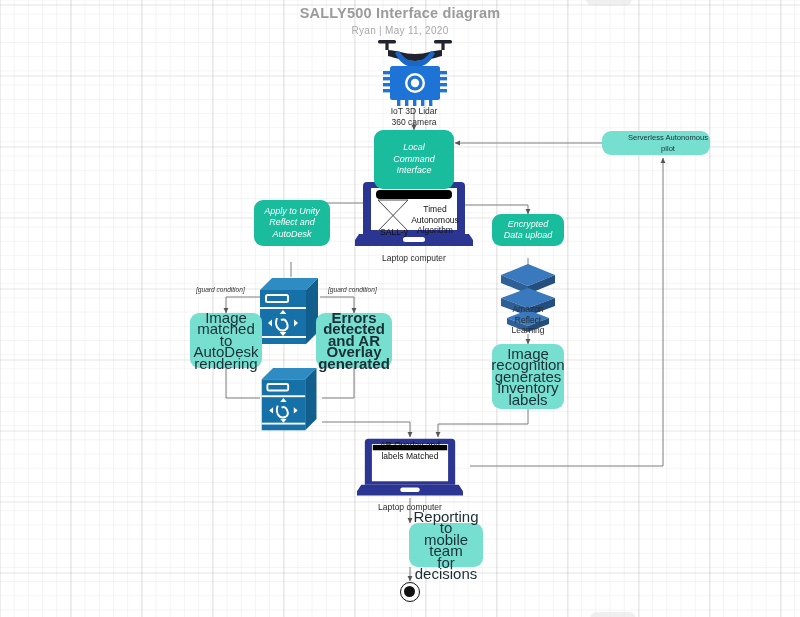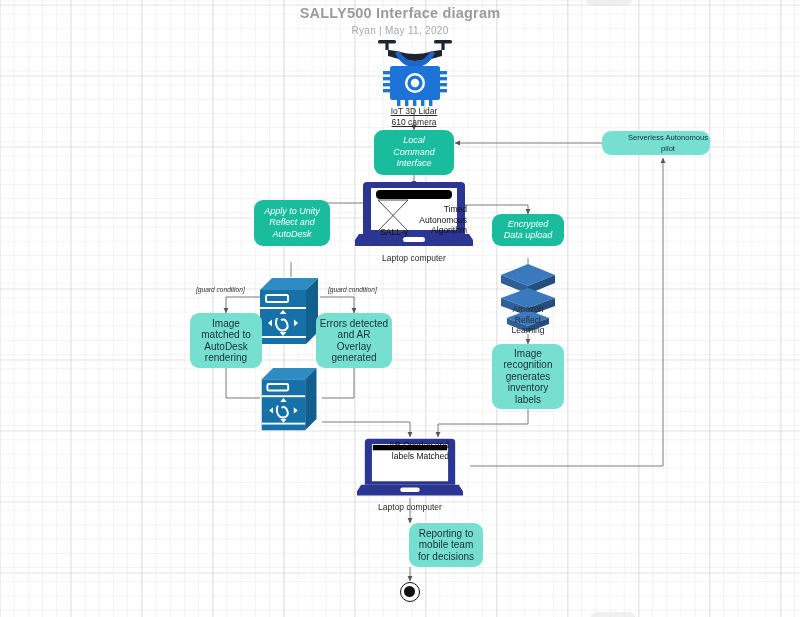--- a/index.html
+++ b/index.html
@@ -38,31 +38,31 @@
   .ghost{position:absolute;background:#e3e4e6;border-radius:7px;opacity:.55;}
 
   
   .node{position:absolute;box-sizing:border-box;display:flex;align-items:center;justify-content:center;text-align:center;}
   .tealbox{
     background:#19bc9c;border-radius:9px;color:#ffffff;
     font-style:italic;font-size:9px;line-height:11.5px;
   }
   .lightbox{
     background:#76dfd0;border-radius:9px;color:#1a2e35;
-    font-size:10px;line-height:11.5px;
+    font-size:15px;line-height:11.5px;
   }
   .lightbox.plain{font-size:8.5px;padding-left:24px;}
   .caption{
     position:absolute;text-align:center;font-size:8.5px;color:#2b2b2b;line-height:10.5px;
   }
   .guard{
     position:absolute;font-size:6.6px;font-style:italic;color:#333;white-space:nowrap;
   }
   .labelwhite{
-    position:absolute;font-size:8.5px;color:#111;line-height:10.5px;text-align:right;
+    position:absolute;font-size:8.5px;color:#111;line-height:10.5px;text-align:center;
   }
 
   .icon{position:absolute;}
   .endnode{position:absolute;width:20px;height:20px;border-radius:50%;border:1.6px solid #111;
     background:#fff;box-sizing:border-box;}
   .endnode::after{content:"";position:absolute;left:3px;top:3px;width:11px;height:11px;
     border-radius:50%;background:#111;}
 </style>
 </head>
 <body>
@@ -143,36 +143,36 @@
     <rect x="23" y="66" width="3.4" height="6"></rect>
       <rect x="31" y="66" width="3.4" height="6"></rect>
     <rect x="39" y="66" width="3.4" height="6"></rect>
       <rect x="47" y="66" width="3.4" height="6"></rect>
     <rect x="55" y="66" width="3.4" height="6"></rect>
   </g>
   <circle cx="41" cy="49" r="10" fill="#ffffff"></circle>
   <circle cx="41" cy="49" r="7.6" fill="#1d73d6"></circle>
   <circle cx="41" cy="49" r="4.2" fill="#ffffff"></circle>
 </svg>
-<div class="caption" style="left:364px;top:106px;width:100px;text-decoration:underline;">
+<div class="caption" style="left:364px;top:106px;width:100px;">
   <div>IoT 3D Lidar</div>
-  <div>610 camera</div>
+  <div>360 camera</div>
 </div>
 
 <svg class="icon" style="left:355px;top:180px;" width="118" height="70" viewBox="0 0 118 70">
   <path d="M12 2 h94 a4 4 0 0 1 4 4 v48 h-102 v-48 a4 4 0 0 1 4 -4 z" fill="#2b3592"></path>
   <rect x="16" y="8" width="86" height="42" fill="#ffffff"></rect>
   <rect x="21" y="10" width="76" height="9" rx="4" fill="#000000"></rect>
   <path d="M4 54 h110 l8 12 h-126 z" fill="#2b3592"></path>
   <rect x="48" y="57" width="22" height="5" rx="2.5" fill="#ffffff"></rect>
 </svg>
 <svg class="icon" style="left:376px;top:198px;" width="34" height="36" viewBox="0 0 34 36">
   <path d="M2 2 L32 2 L2 33 L32 33 Z" fill="none" stroke="#4a4a4a" stroke-width="1"></path>
 </svg>
-<div class="labelwhite" style="left:352px;top:227px;width:56px;">SALL-y</div>
+<div class="labelwhite" style="left:366px;top:227px;width:56px;">SALL-y</div>
 <div class="labelwhite" style="left:403px;top:204px;width:64px;">
   <div style="white-space:pre-line;">Timed
 Autonomous
 Algorithm</div>
 </div>
 <div class="caption" style="left:364px;top:253px;width:100px;">Laptop computer</div>
 
 <svg class="icon" style="left:258px;top:276px;" width="66" height="72" viewBox="0 0 66 72">
   <path d="M2 14 L48 14 L48 68 L2 68 Z" fill="#1671a8"></path>
   <path d="M2 14 L14 2 L60 2 L48 14 Z" fill="#2e8cc2"></path>
@@ -239,21 +239,21 @@
   <rect x="17" y="9" width="84" height="6" fill="#000000"></rect>
   <path d="M4 54 h110 l8 12 h-126 z" fill="#2b3592"></path>
   <rect x="48" y="57" width="22" height="5" rx="2.5" fill="#ffffff"></rect>
 </svg>
 <div class="labelwhite" style="left:371px;top:440px;width:78px;white-space:pre-line;">AR Overlay and
 labels Matched</div>
 <div class="caption" style="left:360px;top:502px;width:100px;">Laptop computer</div>
 
 <div class="endnode" style="left:400px;top:582px;"></div>
 
-<div class="node tealbox" style="left:374px;top:130px;width:80px;height:45px;">
+<div class="node tealbox" style="left:374px;top:130px;width:80px;height:59px;">
   <span style="white-space:pre-line;">Local
 Command
 Interface</span>
 </div>
 
 <div class="node tealbox" style="left:254px;top:200px;width:76px;height:46px;">
   <span style="white-space:pre-line;">Apply to Unity
 Reflect and
 AutoDesk</span>
 </div>
@@ -263,21 +263,21 @@
 Data upload</span>
 </div>
 
 <div class="node lightbox" style="left:190px;top:313px;width:72px;height:55px;">
   <span style="white-space:pre-line;">Image
 matched to
 AutoDesk
 rendering</span>
 </div>
 
-<div class="node lightbox" style="left:316px;top:313px;width:76px;height:55px;">
+<div class="node lightbox" style="left:316px;top:313px;width:76px;height:55px;font-weight:bold;">
   <span style="white-space:pre-line;">Errors detected
 and AR
 Overlay
 generated</span>
 </div>
 
 <div class="node lightbox" style="left:492px;top:344px;width:72px;height:65px;">
   <span style="white-space:pre-line;">Image
 recognition
 generates

